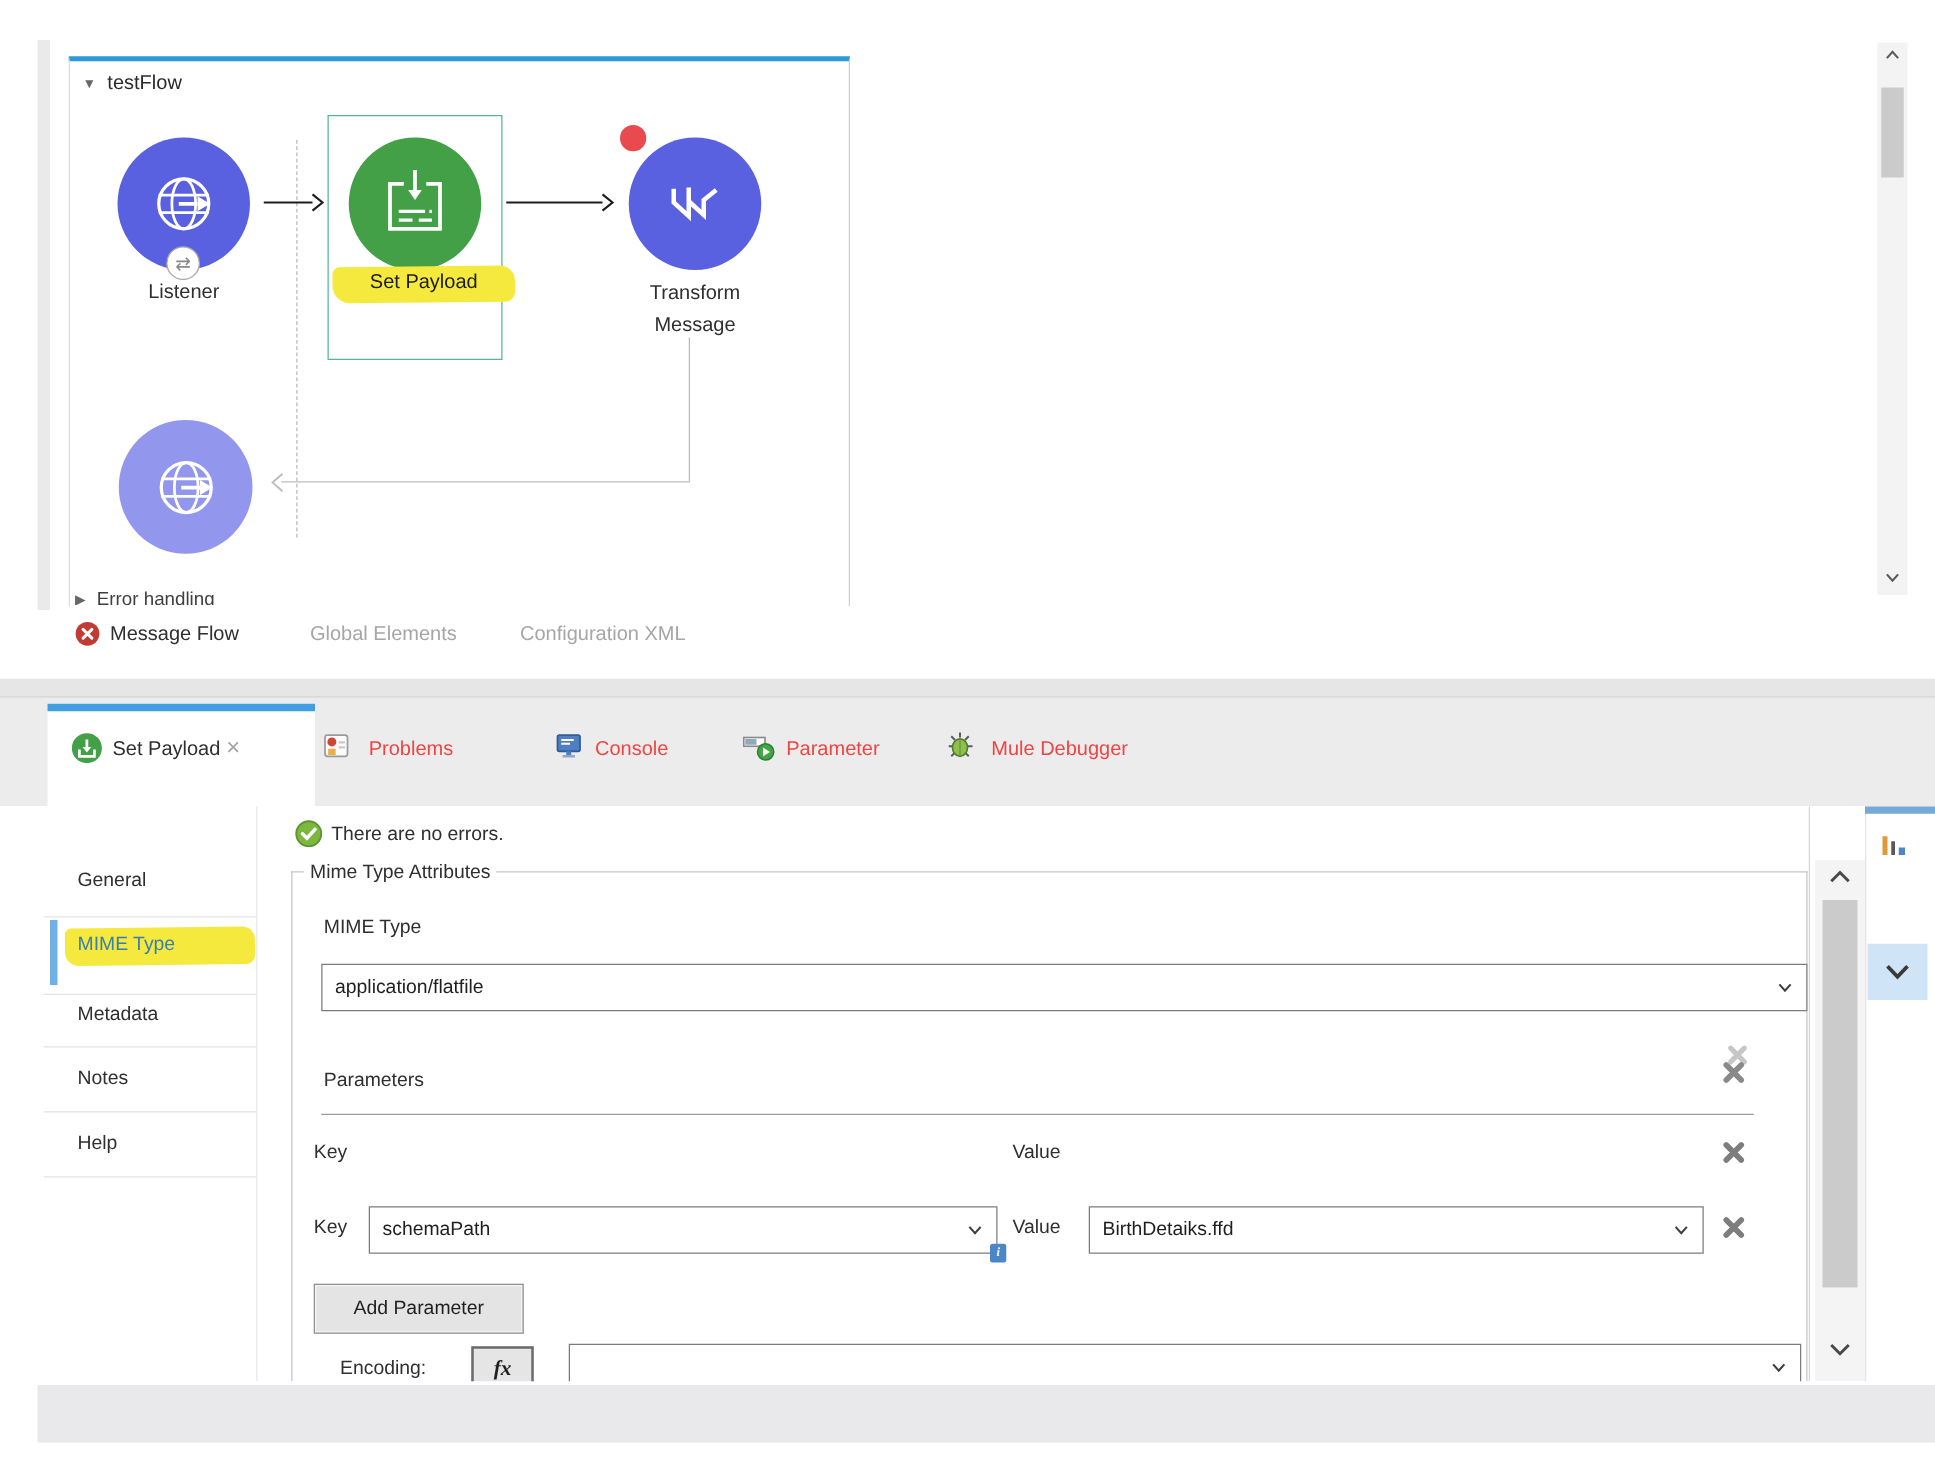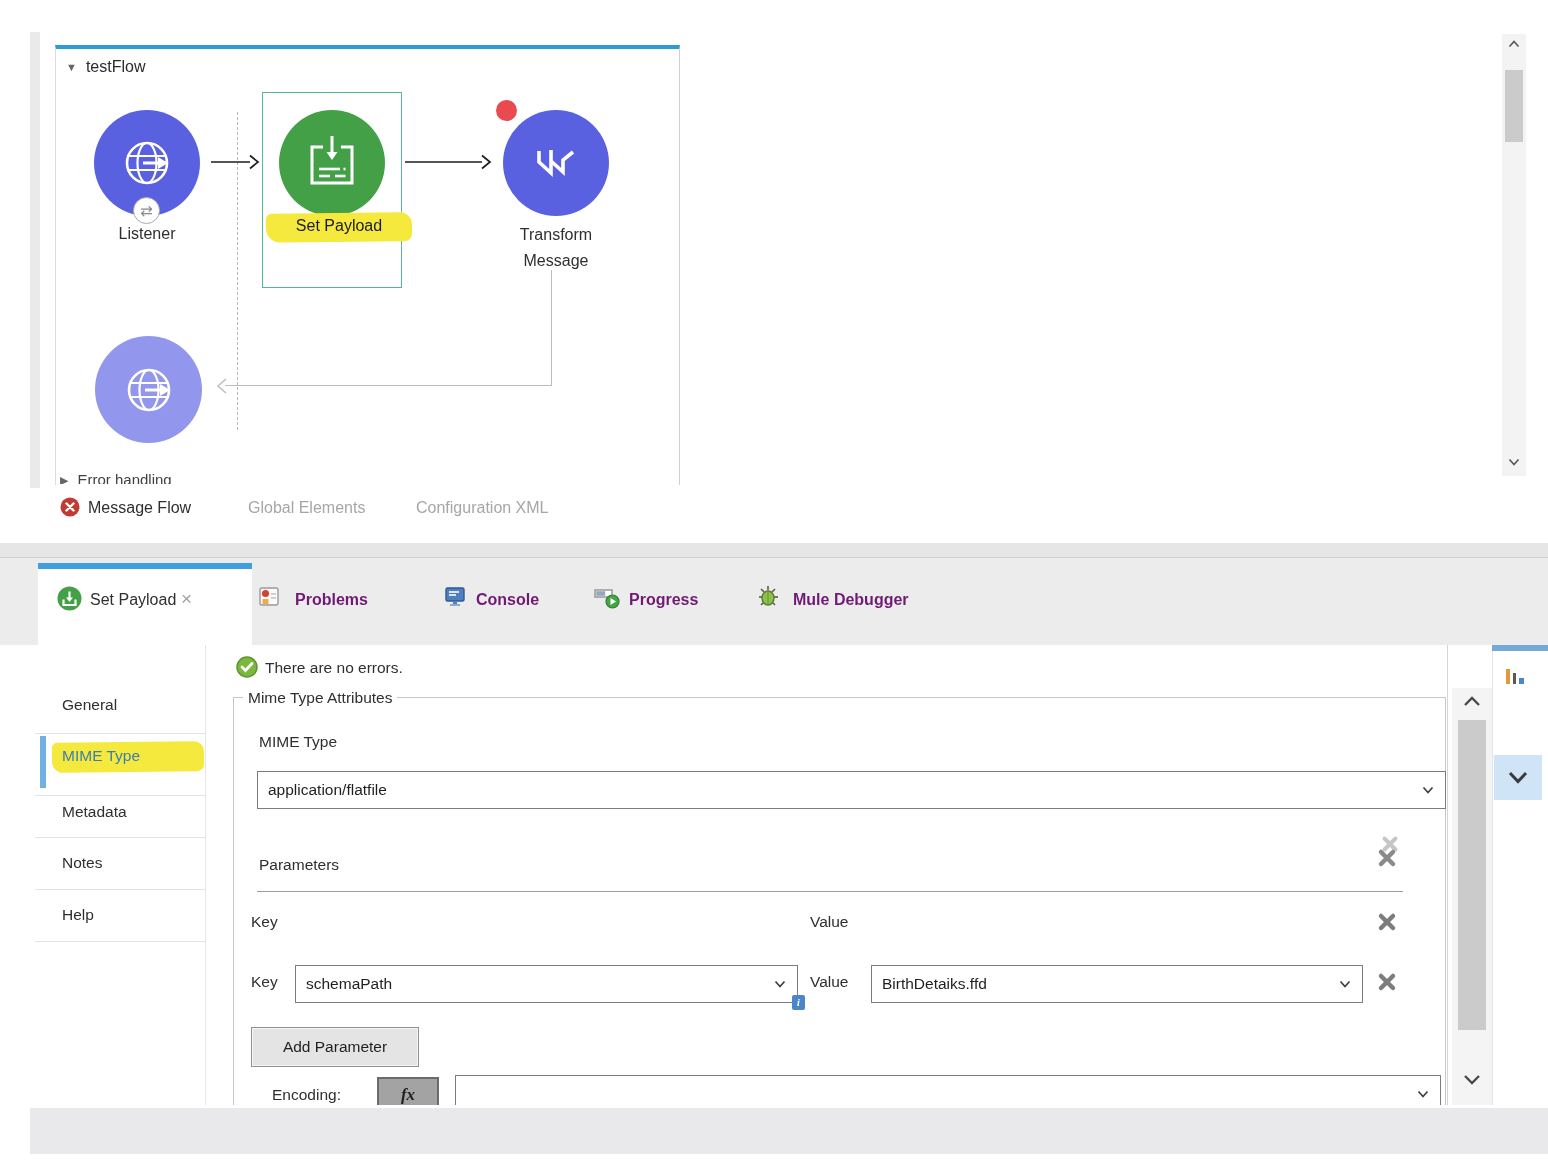--- a/index.html
+++ b/index.html
@@ -50,21 +50,21 @@
   #tab-globalelems{left:248px;top:499px;font-size:16px;color:#a6a6a6;}
   #tab-configxml{left:416px;top:499px;font-size:16px;color:#a6a6a6;}
   
   #sash{left:0;top:543px;width:1548px;height:14px;background:#e6e6e6;}
   #viewtabs{left:0;top:557px;width:1548px;height:88px;background:#ececec;border-top:1px solid #d2d2d2;}
   #active-tab{left:38px;top:563px;width:214px;height:82px;background:#fff;}
   #active-strip{left:38px;top:563px;width:214px;height:6px;background:#3f9fe0;}
   #tabicon-sp{left:57px;top:586px;}
   #tablbl-sp{left:90px;top:591px;font-size:16px;color:#2f2f2f;}
   #tab-close{left:181px;top:588px;font-size:19px;color:#a2a2a2;}
-  .vt-label{font-size:16px;color:#701a75;font-weight:bold;}
+  .vt-label{font-size:16px;color:#ef4444;}
   #vt-problems-icon{left:257px;top:585px;} #vt-problems{left:295px;top:591px;}
   #vt-console-icon{left:443px;top:585px;}  #vt-console{left:476px;top:591px;}
   #vt-progress-icon{left:594px;top:586px;} #vt-progress{left:629px;top:591px;}
   #vt-debug-icon{left:755px;top:584px;}    #vt-debug{left:793px;top:591px;}
   
   #props{left:0;top:645px;width:1548px;height:460px;background:#fff;overflow:hidden;}
   #props .abs{position:absolute;}
   #sb-general{left:62px;top:51px;}
   #sb-line1{left:35px;top:88px;width:170px;}
   #sb-mime-bar{left:40px;top:91px;width:6px;height:52px;background:#6fb1e4;}
@@ -95,21 +95,21 @@
   #row1-x{left:1376px;top:266px;}
   #row2-key-lbl{left:251px;top:328px;} #row2-key{left:295px;top:320px;width:503px;height:38px;}
   #row2-val-lbl{left:810px;top:328px;} #row2-val{left:871px;top:320px;width:492px;height:38px;}
   #row2-x{left:1376px;top:326px;}
   #info-badge{left:792px;top:350px;width:13px;height:15px;background:#4a86c8;border-radius:2px;color:#fff;
               font:italic bold 10px "Liberation Serif",serif;display:flex;align-items:center;justify-content:center;}
   #add-param{left:251px;top:382px;width:168px;height:40px;background:#e4e4e4;border:1px solid #909090;
              box-shadow:inset 0 0 0 1px #f6f6f6;display:flex;align-items:center;justify-content:center;
              font-size:15.5px;color:#1f1f1f;}
   #enc-label{left:272px;top:441px;}
-  #fx-btn{left:377px;top:432px;width:62px;height:36px;border:2px solid #6b6b6b;background:#a3a3a3;
+  #fx-btn{left:377px;top:432px;width:50px;height:36px;border:2px solid #6b6b6b;background:#e5e5e5;
           display:flex;align-items:center;justify-content:center;
           font:italic bold 17px "Liberation Serif",serif;color:#1f1f1f;}
   #enc-combo{left:455px;top:430px;width:986px;height:37px;}
   #props-edge{left:1447px;top:0;width:1px;height:460px;background:#d6d6d6;}
   #props-scroll{left:1452px;top:43px;width:40px;height:417px;background:#f4f4f4;}
   #props-thumb{left:1458px;top:75px;width:28px;height:310px;background:#cbcbcb;}
   #props-up{left:1452px;top:47px;width:40px;height:20px;}
   #props-down{left:1452px;top:425px;width:40px;height:20px;}
   #minipanel{left:1492px;top:0;width:56px;height:460px;background:#fff;border-left:1px solid #e4e4e4;}
   #mini-strip{left:1492px;top:0;width:56px;height:6px;background:#74a9d8;}
@@ -256,21 +256,21 @@
     <rect x="7" y="19" width="10" height="2" fill="#8fa8c8"></rect>
   </svg>
   <div class="abs vt-label" id="vt-console">Console</div>
 
   <svg class="abs" id="vt-progress-icon" width="26" height="24">
     <rect x="1" y="4" width="17" height="7" fill="#fff" stroke="#8a8a8a" stroke-width="1.3"></rect>
     <rect x="2.2" y="5.2" width="9" height="4.6" fill="#93a7bd"></rect>
     <circle cx="18.5" cy="15.5" r="6.5" fill="#45a545" stroke="#2c7f30" stroke-width="1.2"></circle>
     <polygon points="16.5,12 16.5,19 22,15.5" fill="#fff"></polygon>
   </svg>
-  <div class="abs vt-label" id="vt-progress">Progress</div>
+  <div class="abs vt-label" id="vt-progress">Parameter</div>
 
   <svg class="abs" id="vt-debug-icon" width="26" height="26">
     <g stroke="#5a5a5a" stroke-width="1.6">
       <line x1="13" y1="2" x2="13" y2="6"></line>
         <line x1="4" y1="13" x2="8" y2="13"></line>
         <line x1="18" y1="13" x2="23" y2="13"></line>
       <line x1="6" y1="5" x2="9" y2="8"></line>
         <line x1="20" y1="5" x2="17" y2="8"></line>
       <line x1="6" y1="21" x2="9" y2="18"></line>
         <line x1="20" y1="21" x2="17" y2="18"></line>

